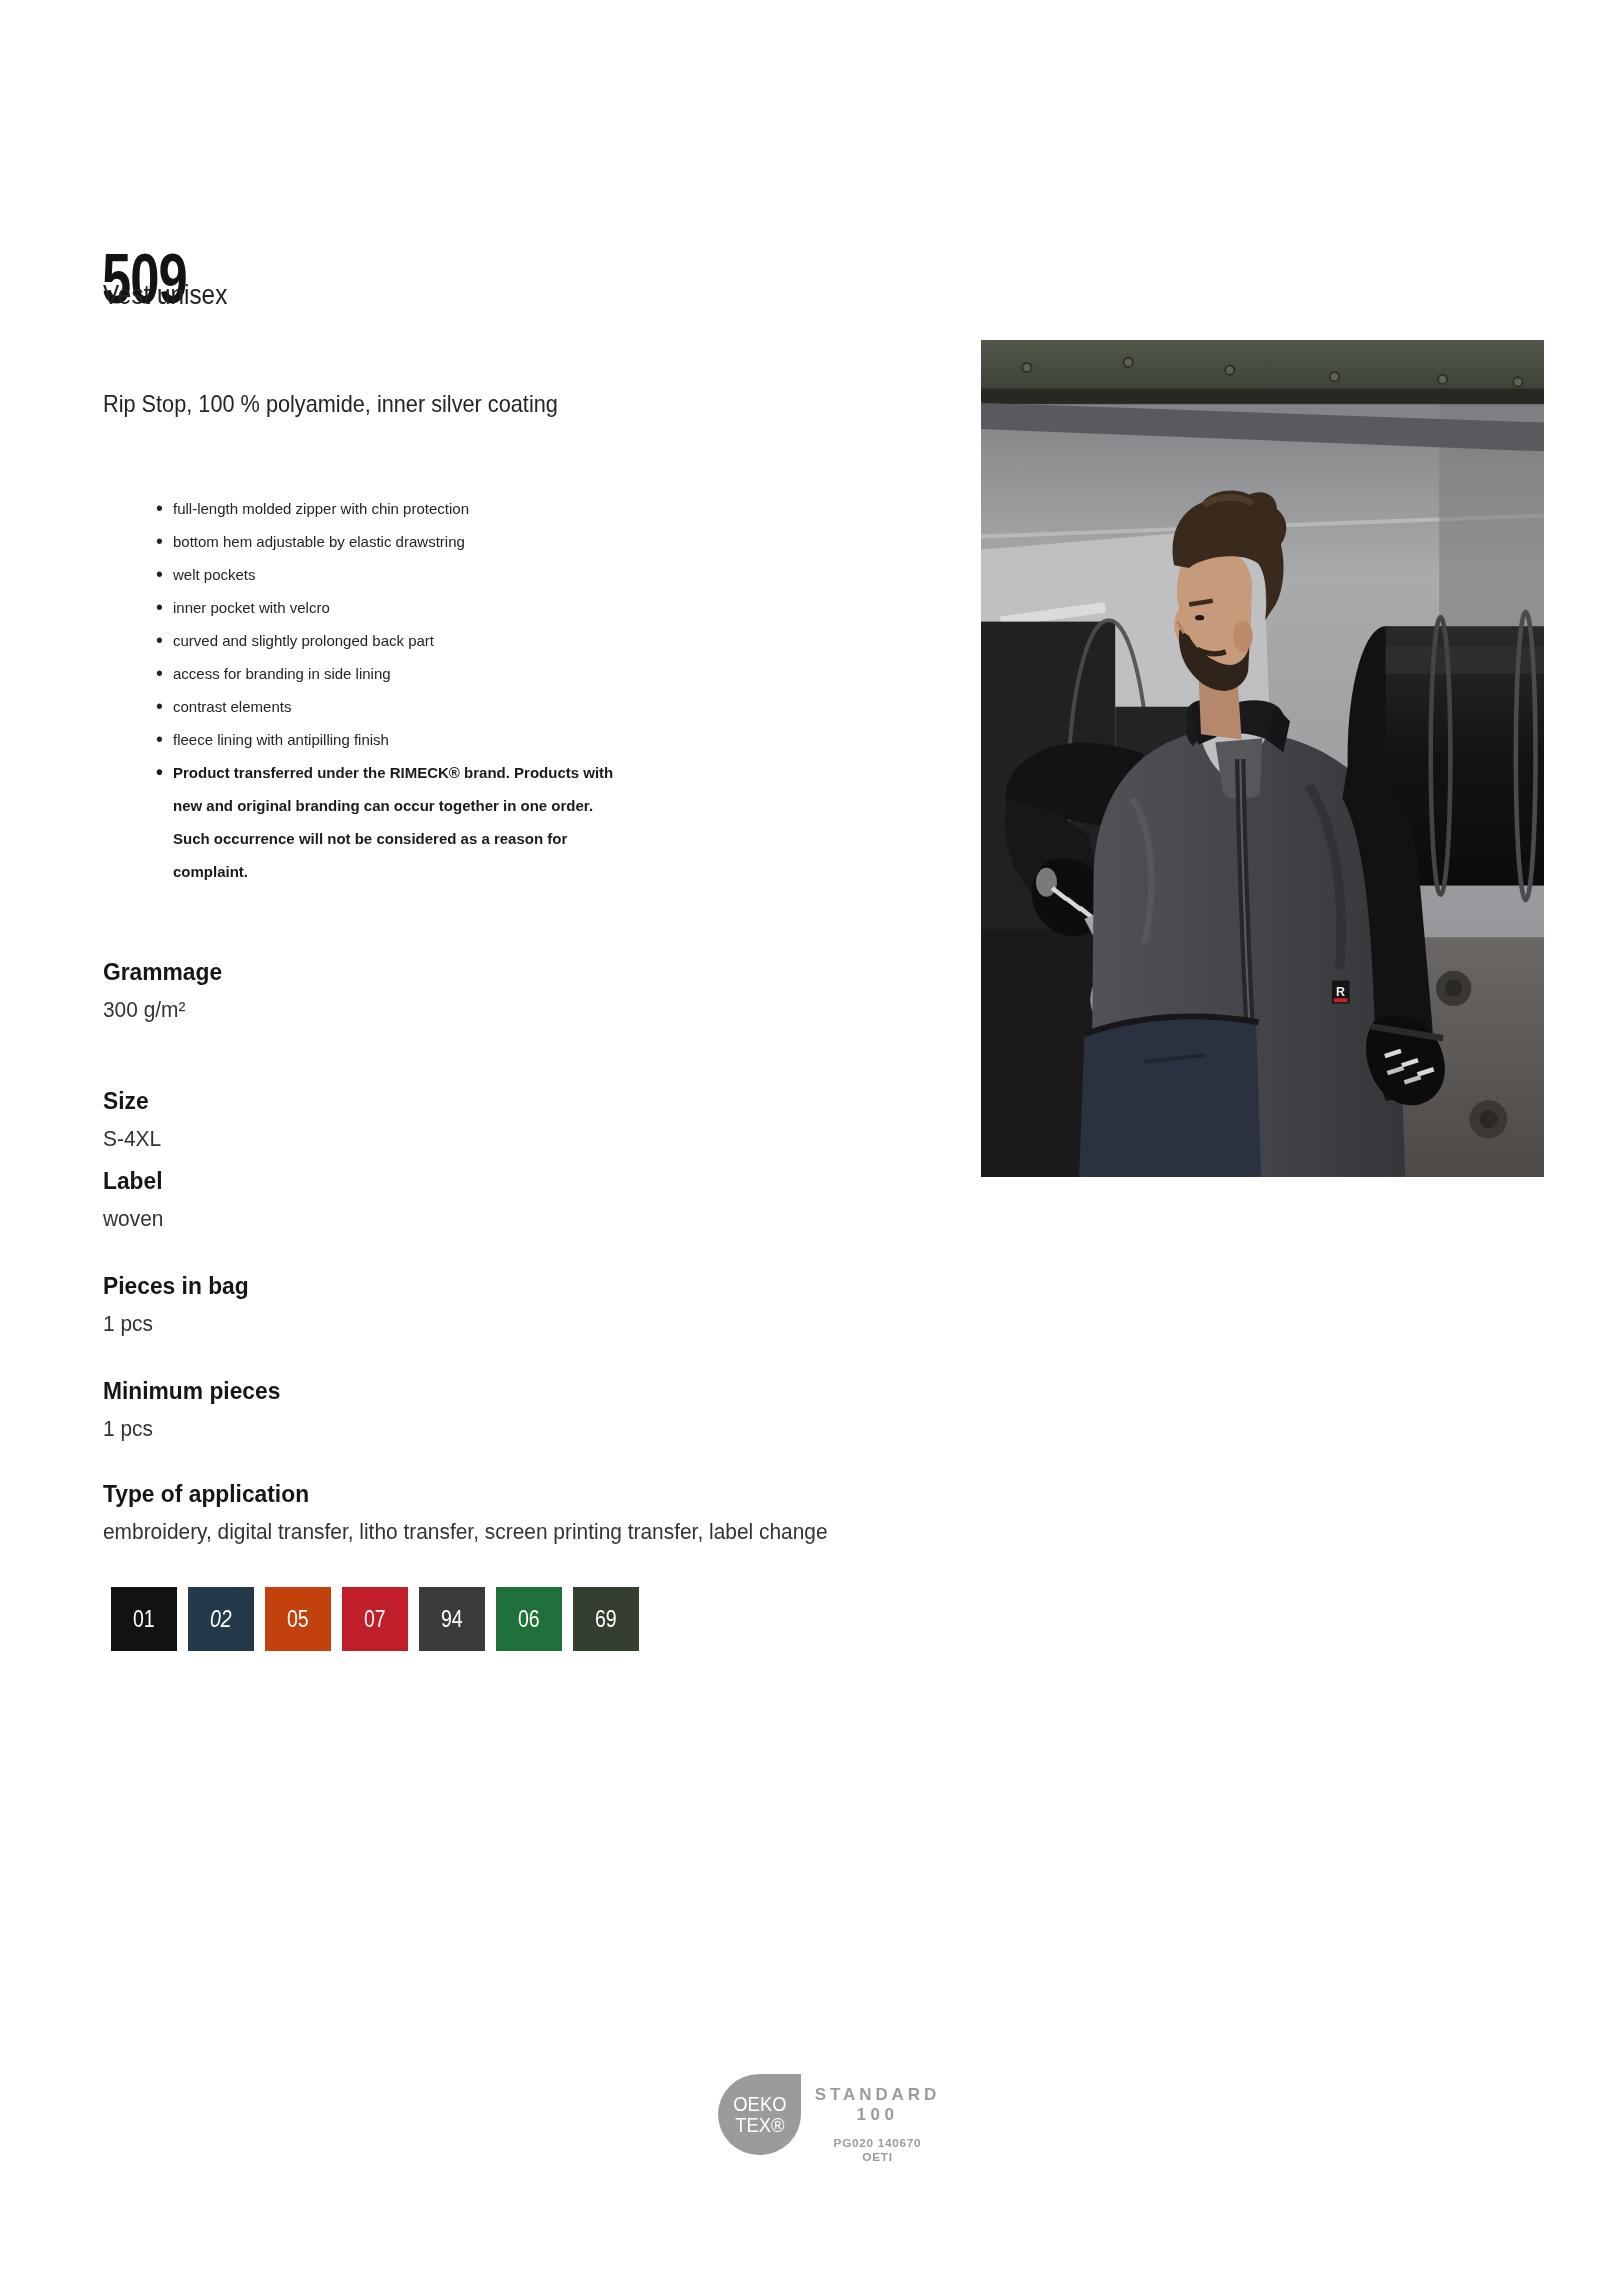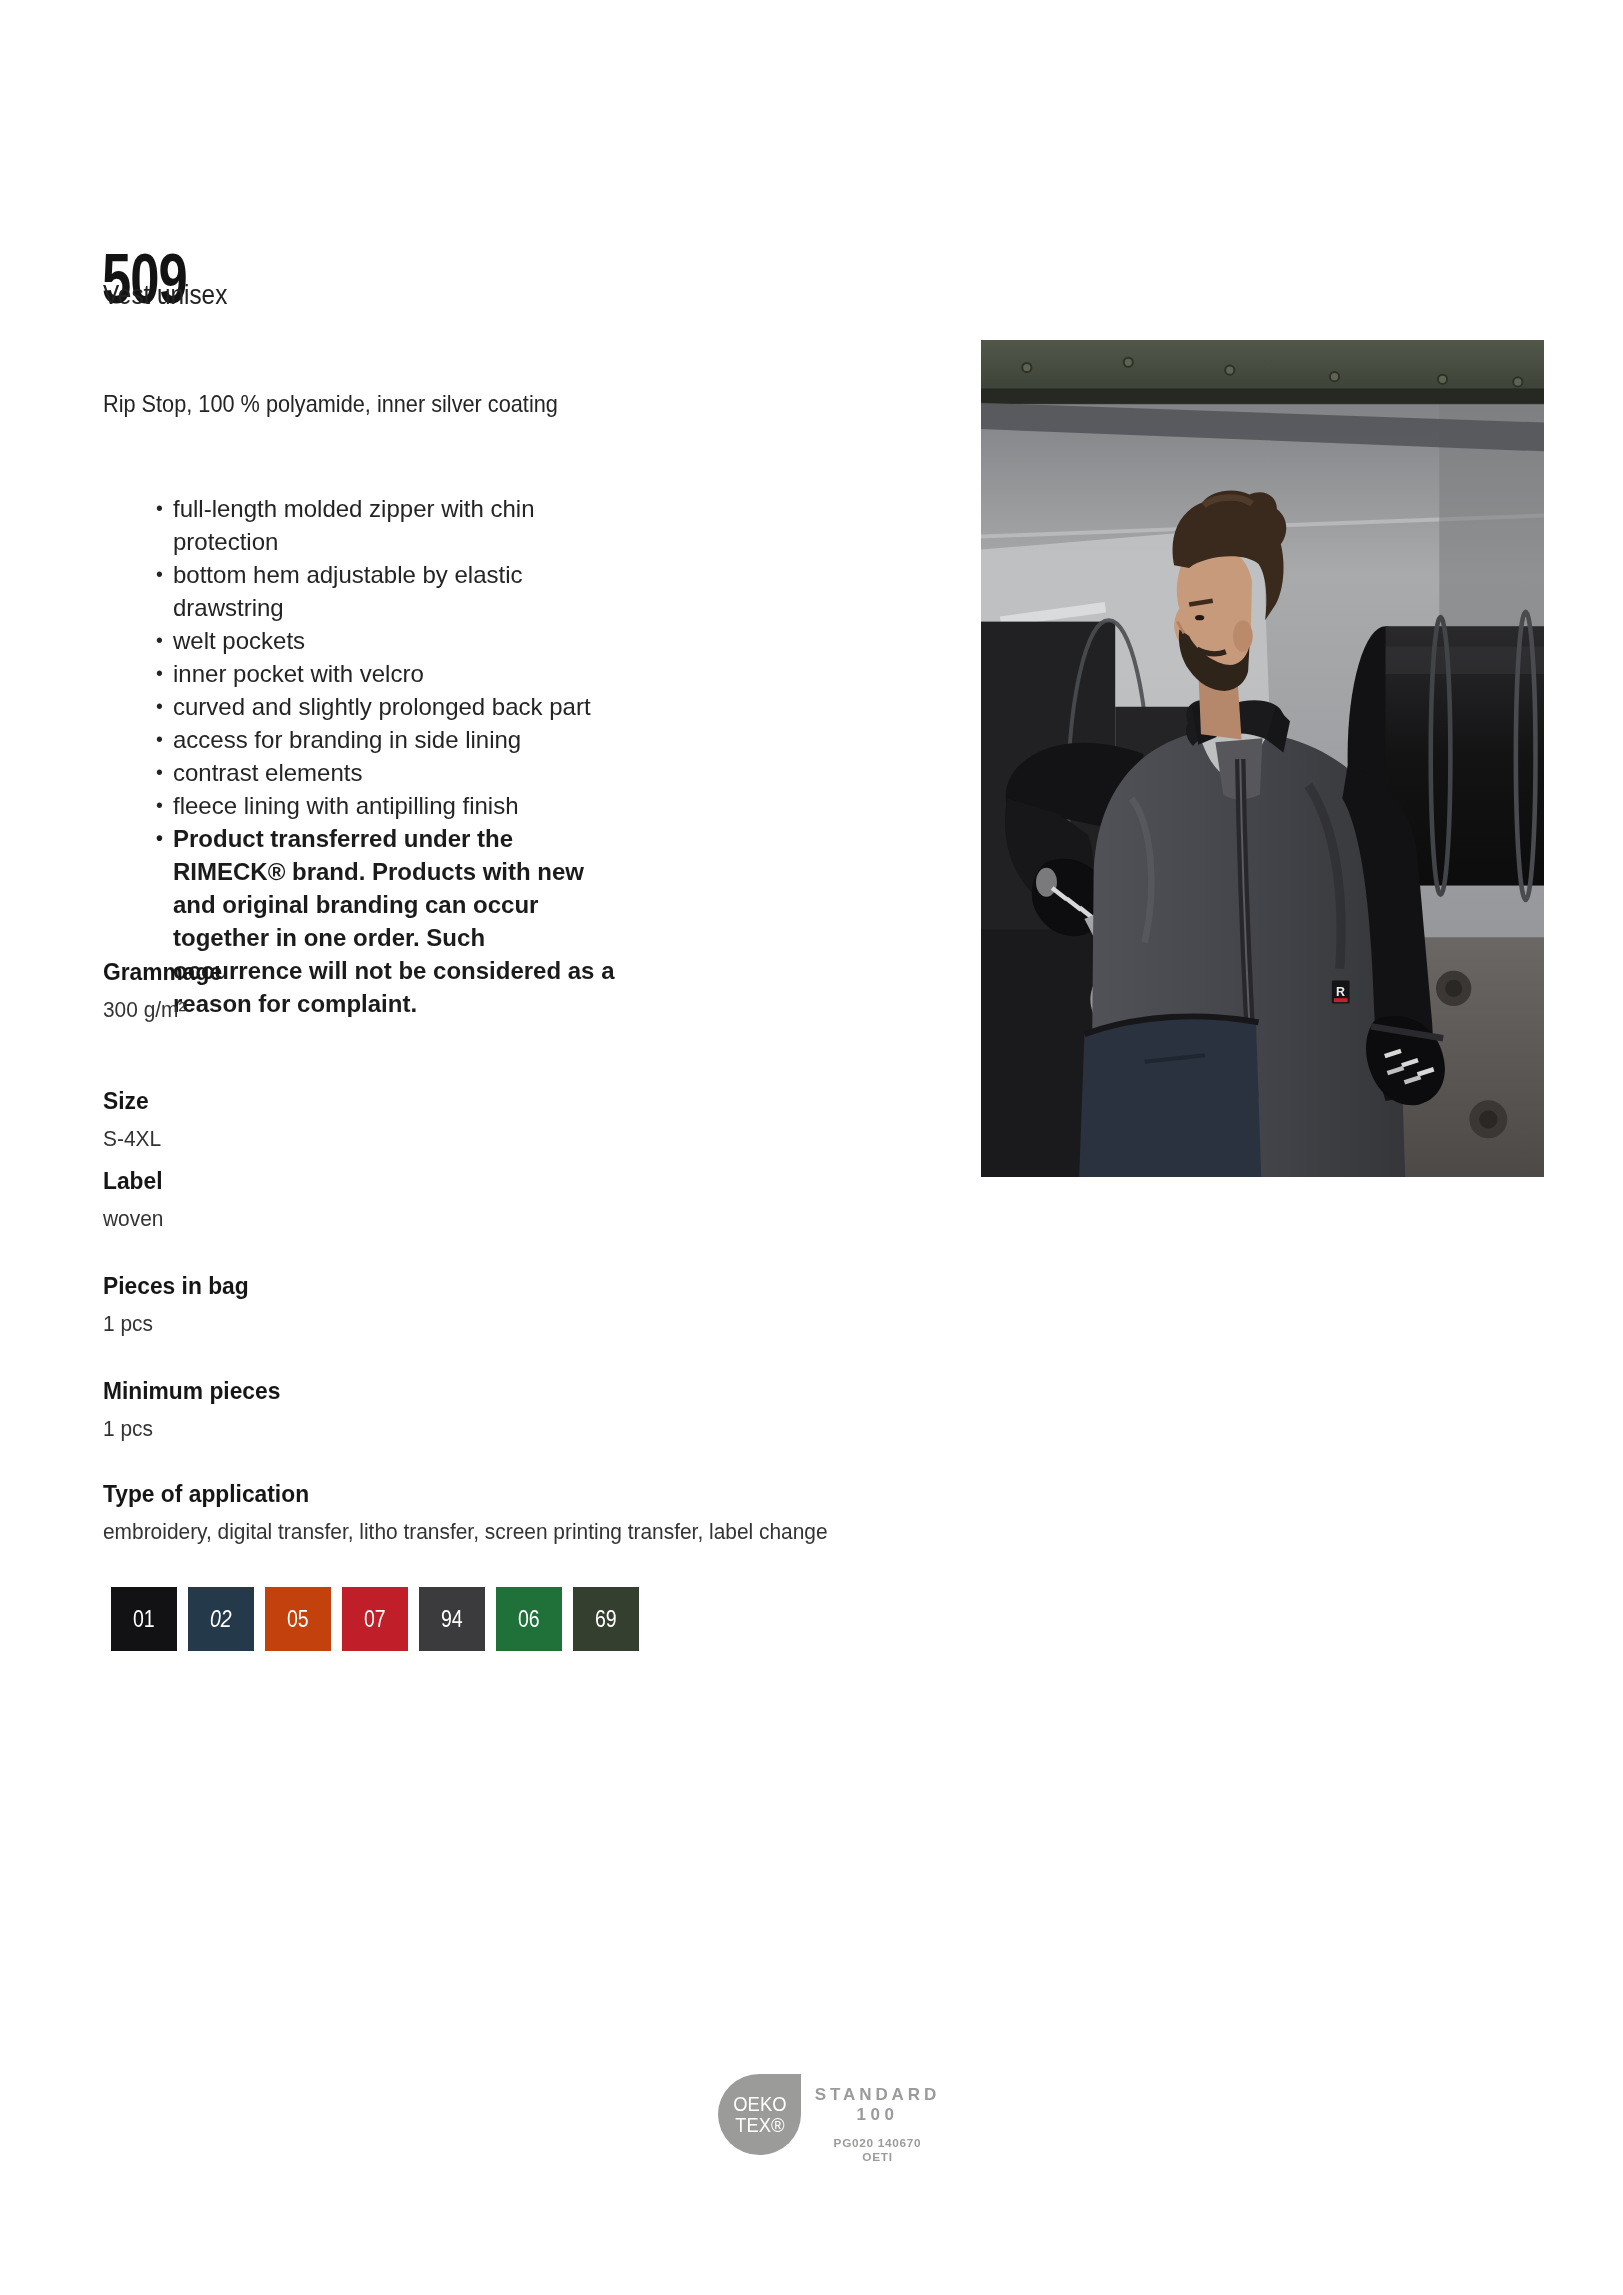--- a/index.html
+++ b/index.html
@@ -17,21 +17,21 @@
     position:absolute;left:103px;top:280px;font-size:27px;line-height:31px;
     font-weight:400;color:#222;transform:scaleX(0.9);transform-origin:left top;white-space:nowrap;
   }
   .material{
     position:absolute;left:103px;top:390px;font-size:23.6px;line-height:29px;
     color:#242424;margin:0;transform:scaleX(0.92);transform-origin:left top;white-space:nowrap;
   }
   
   .features{
     position:absolute;left:156px;top:492px;margin:0;padding:0;list-style:none;
-    width:471px;font-size:24px;line-height:33px;color:#242424;
+    width:471px;font-size:15px;line-height:33px;color:#242424;
   }
   .features li{position:relative;padding-left:17px;margin:0;}
   .features li::before{content:"\2022";position:absolute;left:0;top:0;font-size:19.6px;}
   .features li.note{font-weight:700;color:#1b1b1b;width:442px;}
   
   .spec{position:absolute;left:103px;width:851px;}
   .spec-label{font-size:24px;font-weight:700;color:#161616;line-height:30px;transform:scaleX(0.95);transform-origin:left top;white-space:nowrap;}
   .spec-value{position:absolute;left:0;top:38px;font-size:22px;font-weight:400;color:#333;line-height:29px;transform:scaleX(0.95);transform-origin:left top;white-space:nowrap;}
   .spec:nth-of-type(1){top:957px;}
   .spec:nth-of-type(2){top:1062px;margin-top:24px;}

